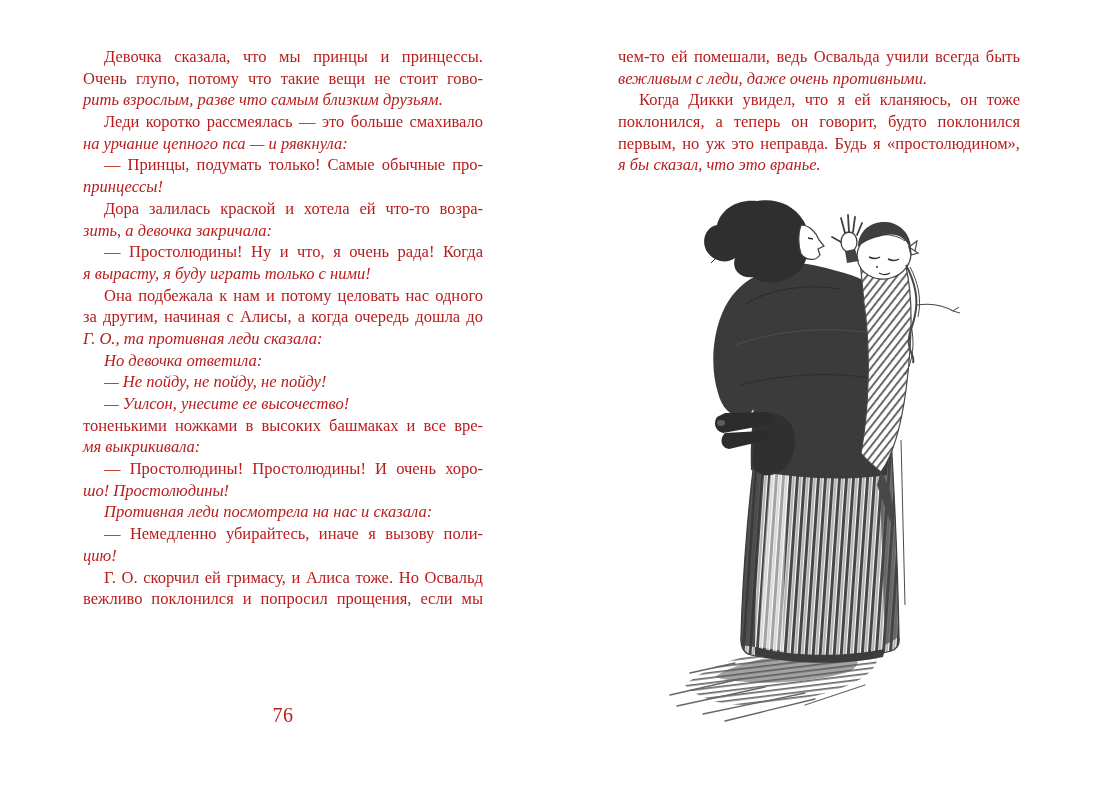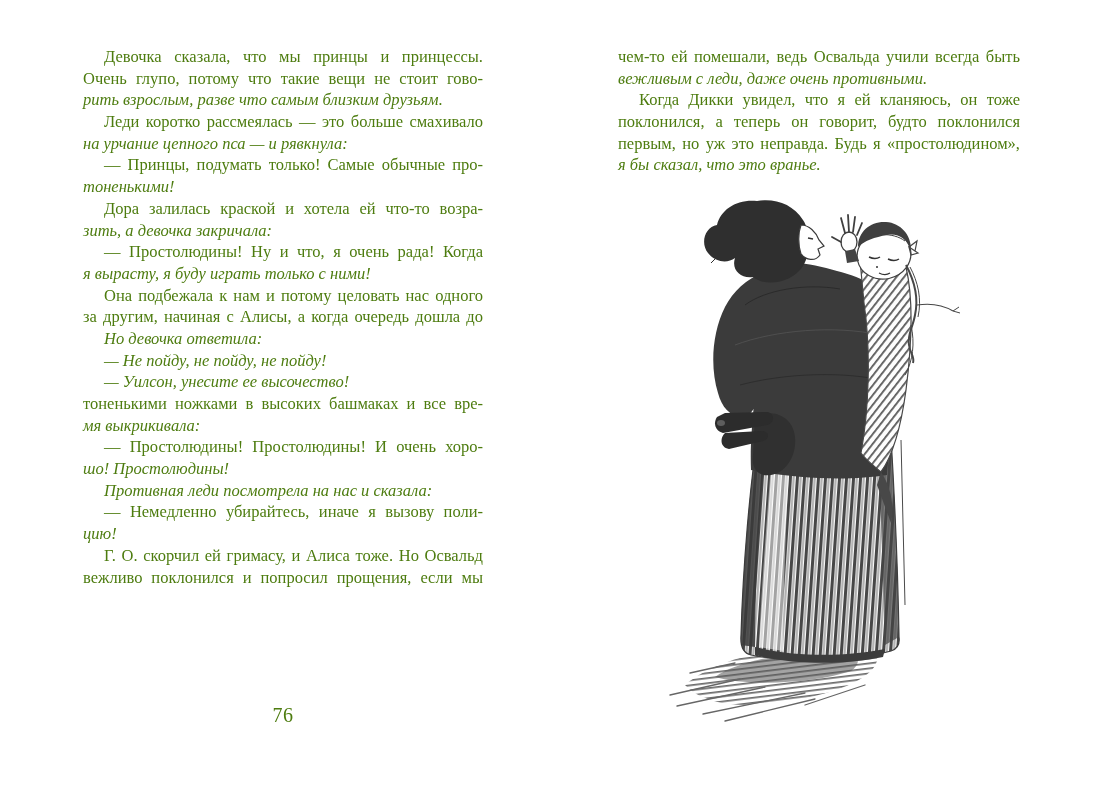--- a/index.html
+++ b/index.html
@@ -1,18 +1,18 @@
 <!DOCTYPE html>
 <html><head>
 <meta charset="utf-8">
 <style>
   html,body{margin:0;padding:0;background:#ffffff;}
   .spread{
     position:relative;width:1100px;height:786px;background:#ffffff;overflow:hidden;
-    font-family:"Liberation Serif","DejaVu Serif",serif;color:#4d7c0f;
+    font-family:"Liberation Serif","DejaVu Serif",serif;color:#b91c1c;
   }
   .page{position:absolute;top:0;height:786px;}
   .page.left{left:0;width:550px;}
   .page.right{left:550px;width:550px;}
   .textcol{position:absolute;top:46px;font-size:16.5px;line-height:21.7px;}
   #left-col{left:83px;width:400px;}
   #right-col{left:68px;width:402px;} 
   .line{
     white-space:nowrap;height:21.7px;
     text-align:justify;text-align-last:justify;
@@ -31,27 +31,28 @@
 <div class="spread">
 
   <div class="page left">
     <div id="left-col" class="textcol">
         <div class="line indent">Девочка сказала, что мы принцы и принцессы.</div>
         <div class="line">Очень глупо, потому что такие вещи не стоит гово-</div>
         <div class="line end">рить взрослым, разве что самым близким друзьям.</div>
         <div class="line indent">Леди коротко рассмеялась — это больше смахивало</div>
         <div class="line end">на урчание цепного пса — и рявкнула:</div>
         <div class="line indent">— Принцы, подумать только! Самые обычные про-</div>
-        <div class="line end">тоненькими!</div>
+        <div class="line end">принцессы!</div>
         <div class="line indent">Дора залилась краской и хотела ей что-то возра-</div>
         <div class="line end">зить, а девочка закричала:</div>
         <div class="line indent">— Простолюдины! Ну и что, я очень рада! Когда</div>
         <div class="line end">я вырасту, я буду играть только с ними!</div>
         <div class="line indent">Она подбежала к нам и потому целовать нас одного</div>
         <div class="line">за другим, начиная с Алисы, а когда очередь дошла до</div>
+        <div class="line end">Г. О., та противная леди сказала:</div>
         <div class="line indent end">Но девочка ответила:</div>
         <div class="line indent end">— Не пойду, не пойду, не пойду!</div>
         <div class="line indent end">— Уилсон, унесите ее высочество!</div>
         <div class="line">тоненькими ножками в высоких башмаках и все вре-</div>
         <div class="line end">мя выкрикивала:</div>
         <div class="line indent">— Простолюдины! Простолюдины! И очень хоро-</div>
         <div class="line end">шо! Простолюдины!</div>
         <div class="line indent end">Противная леди посмотрела на нас и сказала:</div>
         <div class="line indent">— Немедленно убирайтесь, иначе я вызову поли-</div>
         <div class="line end">цию!</div>

